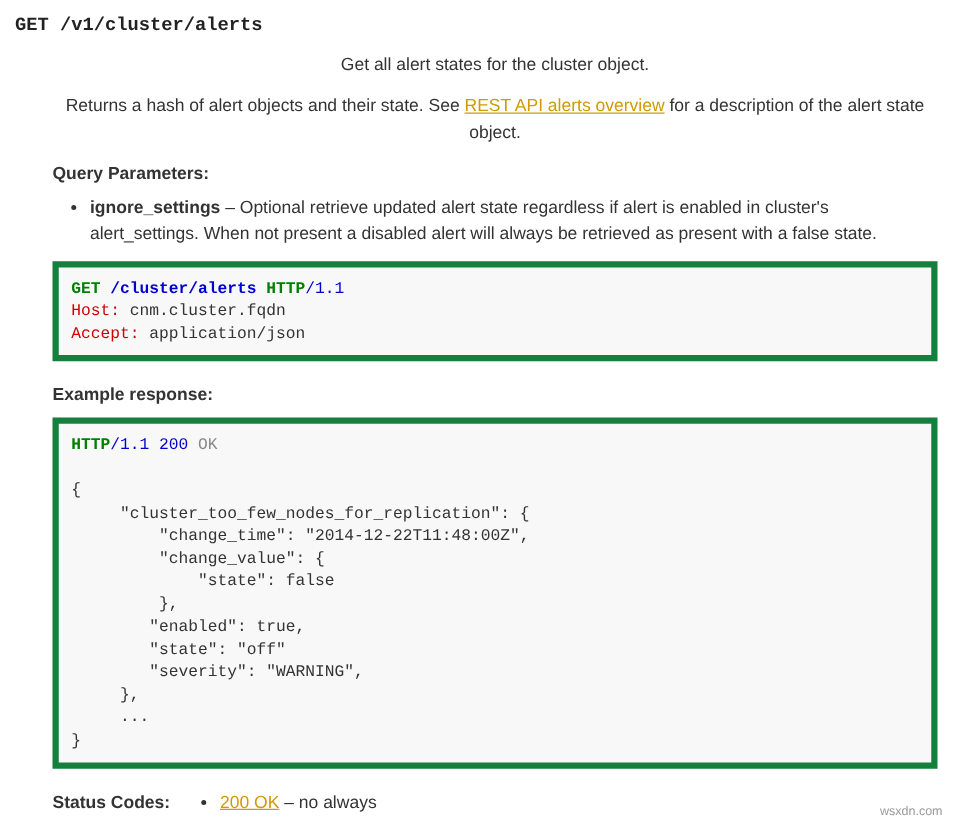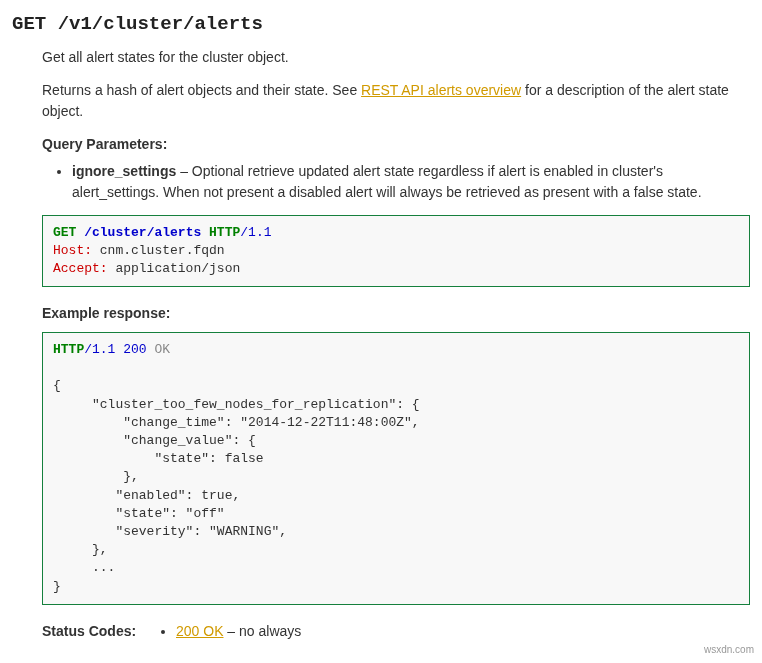--- a/index.html
+++ b/index.html
@@ -8,35 +8,36 @@
       line-height: 1.5;
       color: #333;
       margin: 0;
       padding: 10px 12px;
       width: 738px;
       background: #fff;
     }
     .endpoint-title {
       font-family: "Courier New", Courier, monospace;
       font-weight: bold;
-      font-size: 19px;
+      font-size: 15px;
       color: #222;
       margin-bottom: 8px;
     }
     .endpoint-title .method {
       color: #222;
     }
     .endpoint-title .path {
       color: #222;
     }
     .content {
       margin-left: 30px;
     }
     .description {
       margin-bottom: 12px;
+      text-align: center;
     }
     a.link {
       color: #d19a00;
       text-decoration: underline;
     }
     .section-label {
       font-weight: bold;
       margin-top: 12px;
       margin-bottom: 6px;
     }
@@ -45,21 +46,21 @@
       padding-left: 30px;
     }
     ul.param-list li {
       margin-bottom: 4px;
     }
     .param-name {
       font-weight: bold;
     }
     .code-block {
       background: #f8f8f8;
-      border: 1px solid #15803d;
+      border: 5px solid #15803d;
       padding: 8px 10px;
       font-family: "Courier New", Courier, monospace;
       font-size: 13px;
       line-height: 1.4;
       margin: 8px 0 16px 0;
       white-space: pre;
       overflow-x: auto;
     }
     .code-block .kw-method { color: #008000; font-weight: bold; }
     .code-block .kw-path { color: #0000cc; font-weight: bold; }

